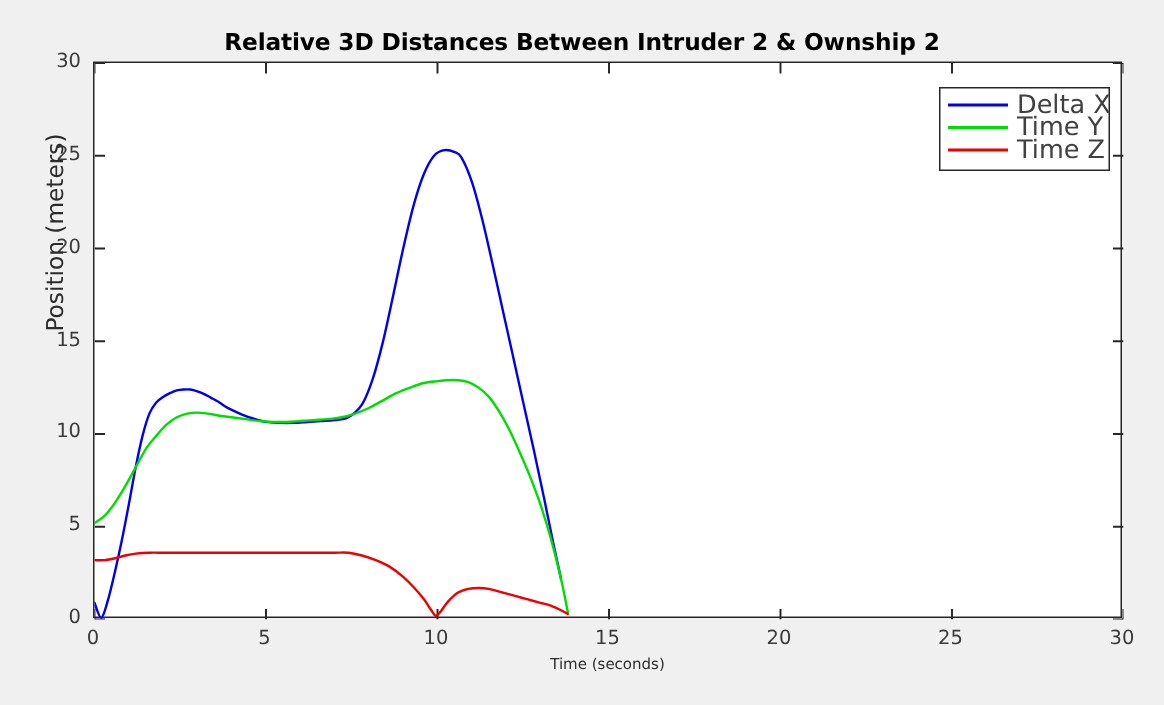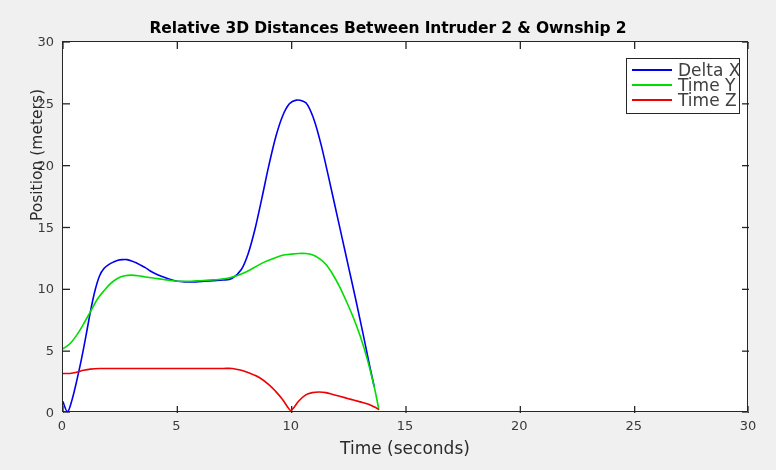--- a/index.html
+++ b/index.html
@@ -58,21 +58,21 @@
   .xtick-label {
     text-align: center;
     transform: translateX(-50%);
   }
   #xlabel {
     position: absolute;
     left: 62px;
     top: 438px;
     width: 686px;
     text-align: center;
-    font-size: 17px;
+    font-size: 10px;
     color: #2b2b2b;
   }
   #ylabel {
     position: absolute;
     left: -73px;
     top: 146px;
     width: 220px;
     text-align: center;
     font-size: 15.5px;
     color: #2b2b2b;

